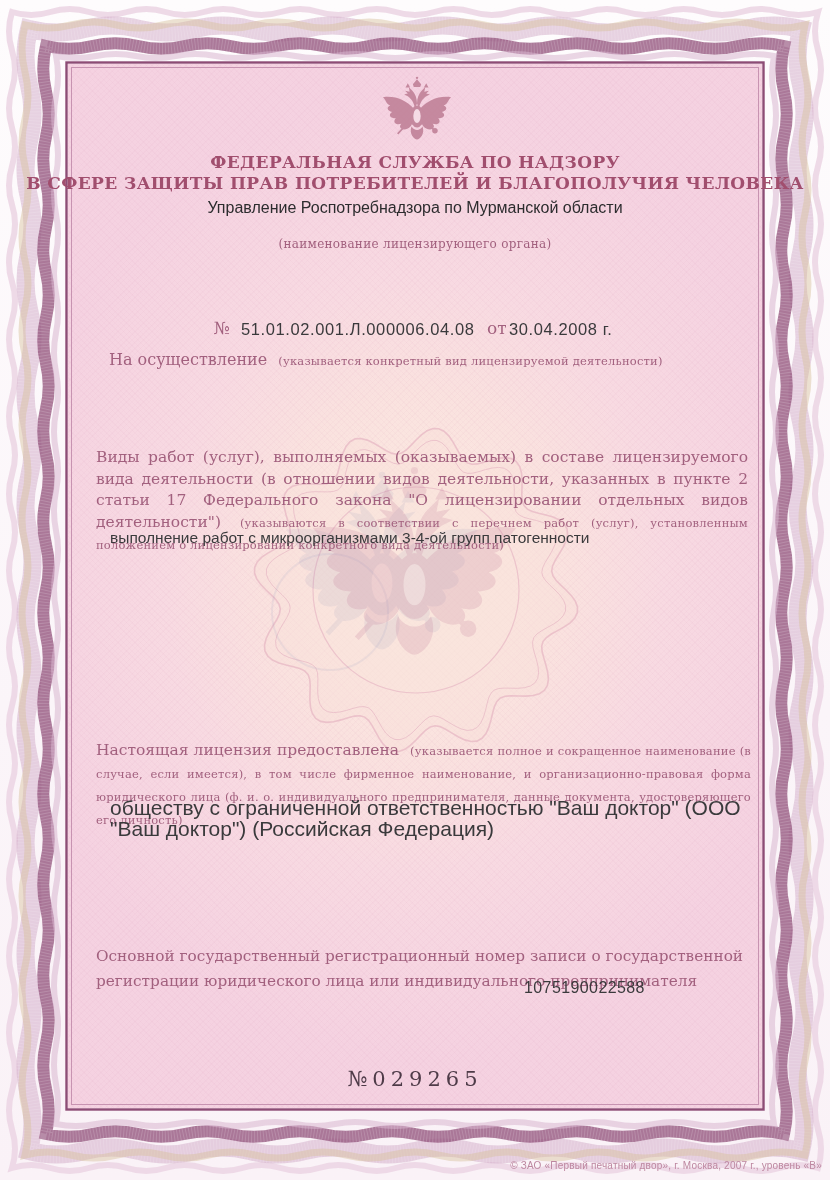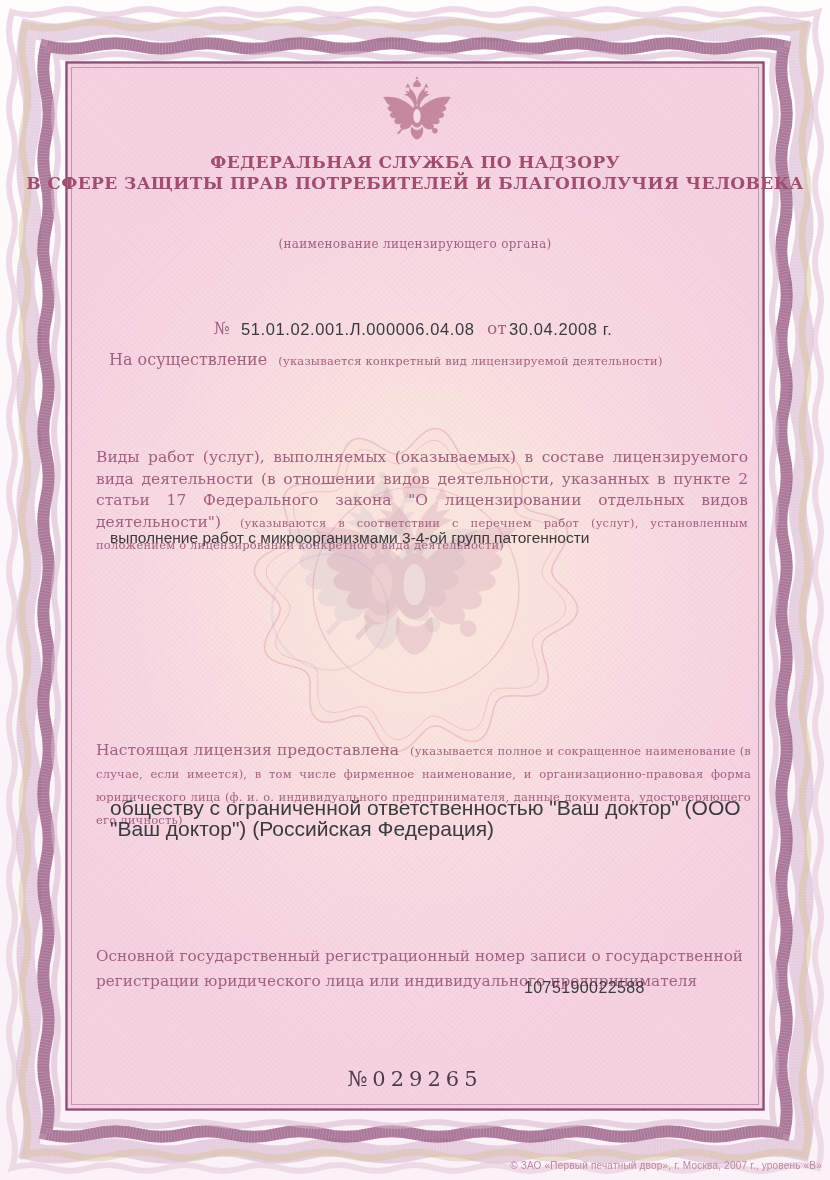--- a/index.html
+++ b/index.html
@@ -130,20 +130,21 @@
     </g>
   </svg>
 
   <div class="content">
 
     <div class="header-org">
       <div>ФЕДЕРАЛЬНАЯ СЛУЖБА ПО НАДЗОРУ</div>
       <div>В СФЕРЕ ЗАЩИТЫ ПРАВ ПОТРЕБИТЕЛЕЙ И БЛАГОПОЛУЧИЯ ЧЕЛОВЕКА</div>
     </div>
 
+    <div class="authority filled">Управление Роспотребнадзора по Мурманской области</div>
 
     <div class="authority-caption preprint">(наименование лицензирующего органа)</div>
 
 
     <div class="numline">
       <span class="lbl preprint num-sign">№</span>
       <span class="val filled num-value">51.01.02.001.Л.000006.04.08</span>
       <span class="lbl preprint date-sign">от</span>
       <span class="val filled date-value">30.04.2008 г.</span>
     </div>

